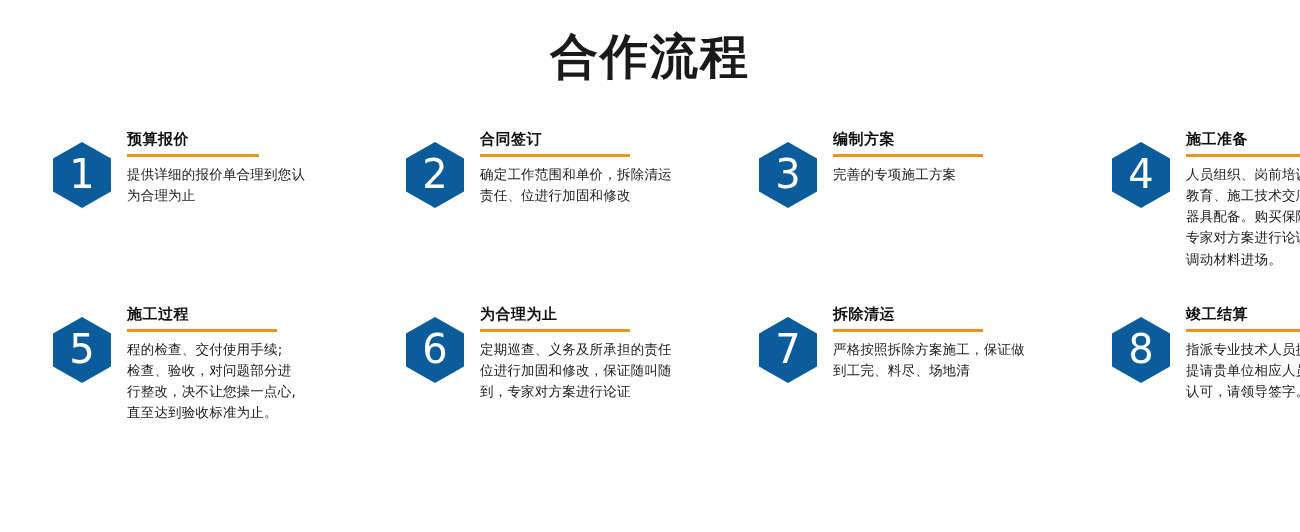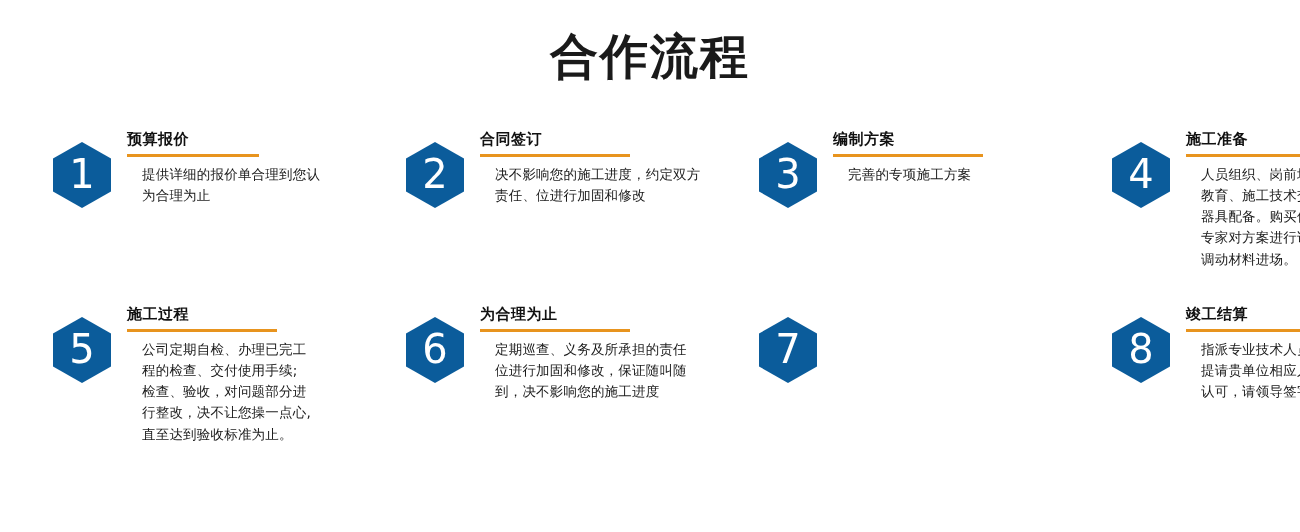--- a/index.html
+++ b/index.html
@@ -102,21 +102,21 @@
   }
   .step-rule.wide { width: 150px; }
 
   .step-desc {
     font-size: 13.5px;
     color: #1a1a1a;
     line-height: 1.58;
     margin: 0;
     letter-spacing: 0.2px;
   }
-  .step-desc .ln { display: block; white-space: nowrap; margin-left: 15px; }
+  .step-desc .ln { display: block; white-space: nowrap; }
 </style>
 </head>
 <body>
 
 <h1 class="page-title">合作流程</h1>
 
 <div class="flow-grid">
 
   <div class="flow-row flow-row-1">
 
@@ -139,21 +139,21 @@
     <div class="step step-offset">
       <div class="hex-wrap">
         <div class="hex">
           <span class="hex-num">2</span>
         </div>
       </div>
       <div class="step-body">
         <div class="step-title">合同签订</div>
         <div class="step-rule wide"></div>
         <div class="step-desc">
-          <span class="ln">决不影响您的施工进度，约定双方</span>
+          <span class="ln">确定工作范围和单价，拆除清运</span>
           <span class="ln">责任、位进行加固和修改</span>
         </div>
       </div>
     </div>
 
     <div class="step step-offset">
       <div class="hex-wrap">
         <div class="hex">
           <span class="hex-num">3</span>
         </div>
@@ -193,50 +193,57 @@
     <div class="step step-plain">
       <div class="hex-wrap">
         <div class="hex">
           <span class="hex-num">5</span>
         </div>
       </div>
       <div class="step-body">
         <div class="step-title">施工过程</div>
         <div class="step-rule wide"></div>
         <div class="step-desc">
-          <span class="ln">公司定期自检、办理已完工</span>
           <span class="ln">程的检查、交付使用手续;</span>
           <span class="ln">检查、验收，对问题部分进</span>
           <span class="ln">行整改，决不让您操一点心,</span>
           <span class="ln">直至达到验收标准为止。</span>
         </div>
       </div>
     </div>
 
     <div class="step step-offset">
       <div class="hex-wrap">
         <div class="hex">
           <span class="hex-num">6</span>
         </div>
       </div>
       <div class="step-body">
         <div class="step-title">为合理为止</div>
         <div class="step-rule wide"></div>
         <div class="step-desc">
           <span class="ln">定期巡查、义务及所承担的责任</span>
           <span class="ln">位进行加固和修改，保证随叫随</span>
-          <span class="ln">到，决不影响您的施工进度</span>
+          <span class="ln">到，专家对方案进行论证</span>
         </div>
       </div>
     </div>
 
     <div class="step step-offset">
       <div class="hex-wrap">
         <div class="hex">
           <span class="hex-num">7</span>
+        </div>
+      </div>
+      <div class="step-body">
+        <div class="step-title">拆除清运</div>
+        <div class="step-rule wide"></div>
+        <div class="step-desc">
+          <span class="ln">严格按照拆除方案施工，保证做</span>
+          <span class="ln">到工完、料尽、场地清</span>
         </div>
       </div>
     </div>
 
     <div class="step step-offset">
       <div class="hex-wrap">
         <div class="hex">
           <span class="hex-num">8</span>
         </div>
       </div>

